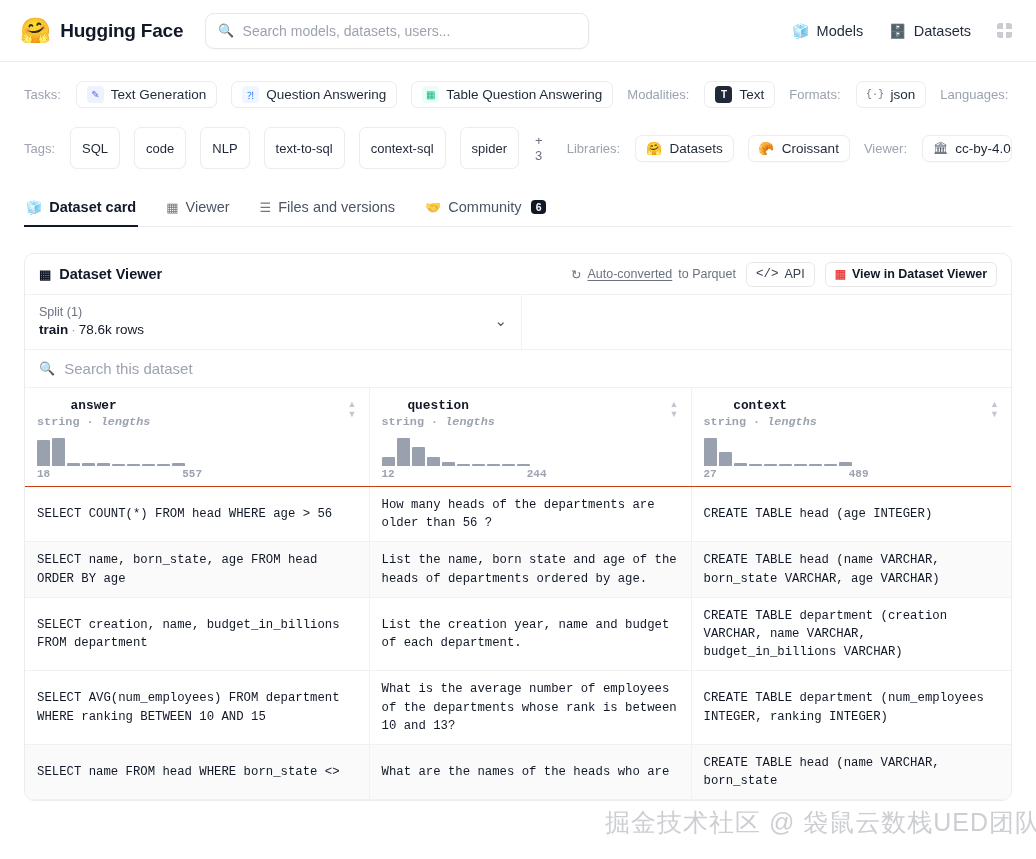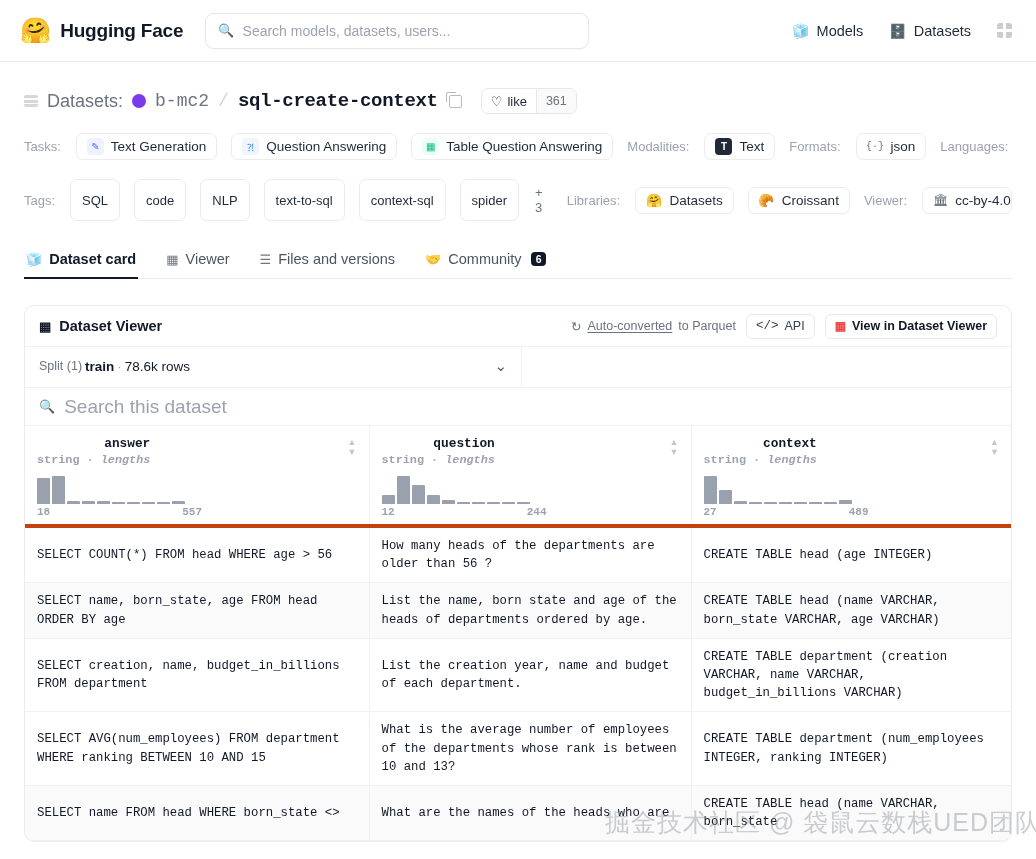--- a/index.html
+++ b/index.html
@@ -116,36 +116,36 @@
   .mini-btn {
     display: inline-flex; align-items: center; gap: 6px;
     height: 25px; padding: 0 9px; border: 1px solid #e8e8e8; border-radius: 6px;
     font-size: 12.5px; color: #374151; background: #fff;
   }
   .mini-btn.strong { font-weight: 700; color: #111827; }
   .red-ico { color: #ef4444; font-size: 12px; }
 
   .split-row { display: flex; border-bottom: 1px solid #f1f1f1; }
   .split-sel { width: 497px; padding: 10px 14px 12px; border-right: 1px solid #f1f1f1; display: flex; align-items: center; }
-  .split-sel-text { display: flex; flex-direction: row; gap: 3px; }
+  .split-sel-text { display: flex; flex-direction: column; gap: 3px; }
   .split-label { font-size: 12.5px; color: #6b7280; }
   .split-val { font-size: 13.5px; color: #111827; }
   .split-val b { font-weight: 700; }
   .split-val span.dot { color: #9ca3af; padding: 0 3px; }
   .chev { margin-left: auto; color: #4b5563; font-size: 15px; }
   .split-rest { flex: 1; }
 
   .dssearch { height: 38px; display: flex; align-items: center; gap: 9px; padding: 0 14px; border-bottom: 1px solid #f1f1f1; }
-  .dssearch input { border: 0; outline: 0; font-size: 19px; font-family: "Liberation Sans", sans-serif; width: 100%; }
+  .dssearch input { border: 0; outline: 0; font-size: 15px; font-family: "Liberation Sans", sans-serif; width: 100%; }
   .dssearch input::placeholder { color: #9ca3af; }
   .mag { color: #b0b5bd; font-size: 13px; }
 
   
   table.dtable { width: 100%; border-collapse: collapse; table-layout: fixed; }
-  table.dtable th { border-bottom: 4px solid #c2410c; border-right: 1px solid #f1f1f1; vertical-align: top; padding: 10px 12px 6px; text-align: right; }
+  table.dtable th { border-bottom: 1px solid #c2410c; border-right: 1px solid #f1f1f1; vertical-align: top; padding: 10px 12px 6px; text-align: center; }
   table.dtable th:last-child { border-right: 0; }
   table.dtable td {
     border-bottom: 1px solid #f1f1f1; border-right: 1px solid #f1f1f1;
     padding: 9px 12px; vertical-align: middle;
     font-family: "Liberation Mono", monospace; font-size: 12.3px; line-height: 1.48; color: #111827;
   }
   table.dtable td:last-child { border-right: 0; }
   tr.odd td { background: #fafafa; }
   .colname { font-family: "Liberation Mono", monospace; font-size: 12.8px; font-weight: 700; }
   .coltype { font-family: "Liberation Mono", monospace; font-size: 11.8px; color: #9ca3af; margin-top: 2px; }
@@ -184,36 +184,20 @@
     <div class="nav-link">
       <span class="nav-ico">🗄️</span>
       <span>Datasets</span>
     </div>
     <div class="nav-grid"></div>
   </div>
 </div>
 
 <div class="page">
 
-  <div class="ds-title-row">
-    <span class="ds-kind-ico"></span>
-    <span class="ds-kind">Datasets:</span>
-    <span class="ds-avatar"></span>
-    <span class="ds-owner">b-mc2</span>
-    <span class="ds-slash">/</span>
-    <span class="ds-name">sql-create-context</span>
-    <span class="copy-ico"></span>
-    <div class="like-btn">
-      <span class="like-left">
-        <span>♡</span>
-        <span>like</span>
-      </span>
-      <span class="like-count">361</span>
-    </div>
-  </div>
 
   <div class="meta-row">
     <span class="meta-label">Tasks:</span>
     <span class="chip">
       <span class="chip-ico ico-textgen">✎</span>
       <span>Text Generation</span>
     </span>
     <span class="chip">
       <span class="chip-ico ico-qa">⁈</span>
       <span>Question Answering</span>

